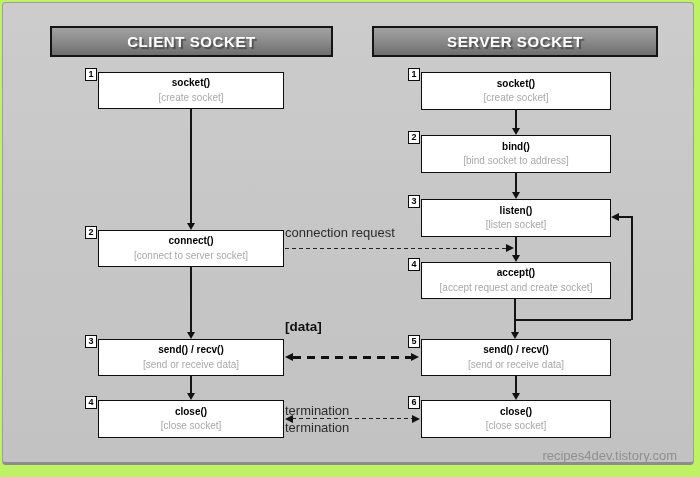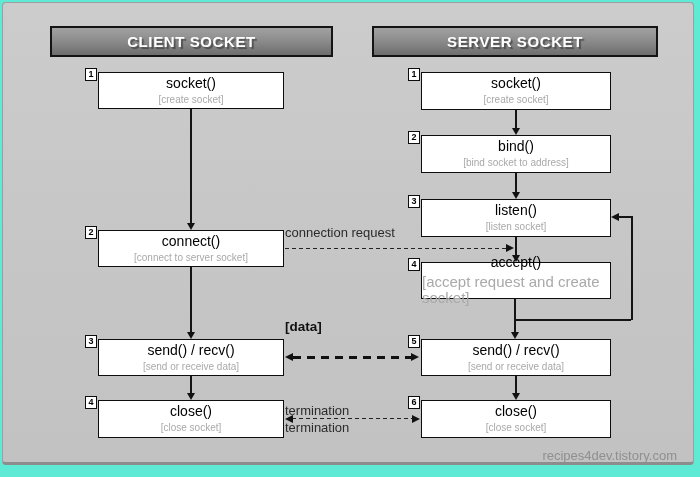--- a/index.html
+++ b/index.html
@@ -1,40 +1,40 @@
 <!DOCTYPE html>
 <html><head>
 <meta charset="utf-8">
 <style>
   html,body{margin:0;padding:0;background:#fafafa;}
   #stage{
     position:relative;width:700px;height:477px;overflow:hidden;
     font-family:"Liberation Sans","DejaVu Sans",sans-serif;
-    background:#5eead4;
+    background:#bef264;
   }
   #card{
     position:absolute;left:2px;top:2px;width:690px;height:459px;
     background:linear-gradient(180deg,#cccccc 0%,#c6c6c6 55%,#c2c2c2 100%);
     border:1px solid #9e9e9e;border-bottom:3px solid #8d8d8d;border-radius:4px;
   }
   .hdr{
     position:absolute;box-sizing:border-box;height:31px;
     border:2px solid #141414;
     background:linear-gradient(180deg,#a2a2a2 0%,#8b8b8b 48%,#6e6e6e 100%);
     color:#ffffff;font-weight:bold;font-size:15px;letter-spacing:.6px;
     display:flex;align-items:center;justify-content:center;
     text-shadow:2px 2px 1px rgba(0,0,0,.38);
   }
   .node{
     position:absolute;box-sizing:border-box;background:#ffffff;
     border:1.5px solid #0d0d0d;
     display:flex;flex-direction:column;align-items:center;justify-content:center;
     line-height:1.05;
   }
-  .node-title{font-weight:normal;font-size:14px;color:#000;}
+  .node-title{font-weight:bold;font-size:10px;color:#000;}
   .node-sub{font-size:10px;color:#a9a9a9;margin-top:4px;}
   .badge{
     position:absolute;left:-14px;top:-5px;width:10px;height:11px;
     background:#fff;border:1.5px solid #0d0d0d;
     font-size:9px;font-weight:bold;color:#000;
     display:flex;align-items:center;justify-content:center;
   }
   .sline{position:absolute;background:#141414;}
   .dash-thin{position:absolute;height:1px;
     background:repeating-linear-gradient(90deg,#222 0 4px,transparent 4px 7px);}
@@ -89,21 +89,21 @@
       <div class="node-sub">[bind socket to address]</div>
     </div>
     <div class="node" style="left:418px;top:196px;width:190px;height:38px">
       <span class="badge">3</span>
       <div class="node-title">listen()</div>
       <div class="node-sub">[listen socket]</div>
     </div>
     <div class="node" style="left:418px;top:259px;width:190px;height:37px">
       <span class="badge">4</span>
       <div class="node-title">accept()</div>
-      <div class="node-sub" style="font-size:15px">[accept request and create socket]</div>
+      <div class="node-sub" style="font-size:10px">[accept request and create socket]</div>
     </div>
     <div class="node" style="left:418px;top:336px;width:190px;height:37px">
       <span class="badge">5</span>
       <div class="node-title">send() / recv()</div>
       <div class="node-sub">[send or receive data]</div>
     </div>
     <div class="node" style="left:418px;top:397px;width:190px;height:38px">
       <span class="badge">6</span>
       <div class="node-title">close()</div>
       <div class="node-sub">[close socket]</div>

